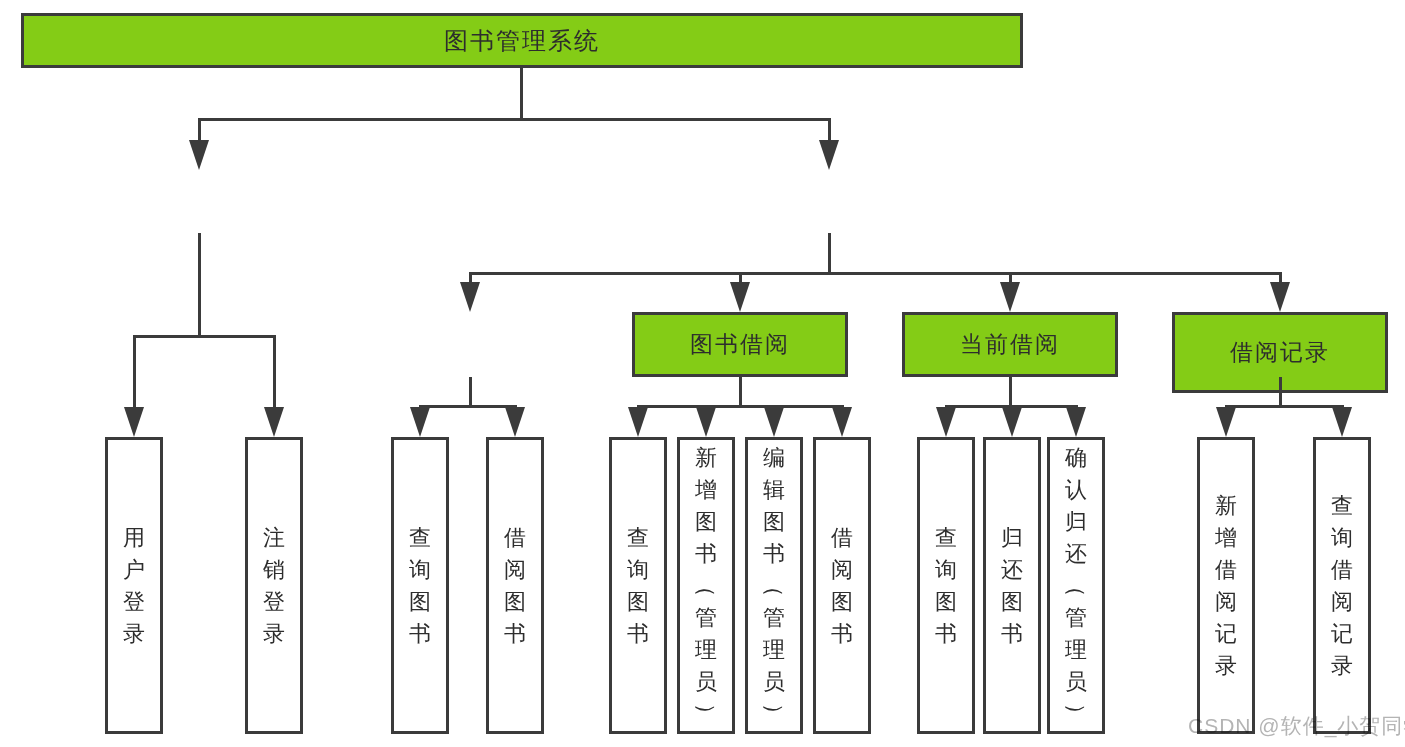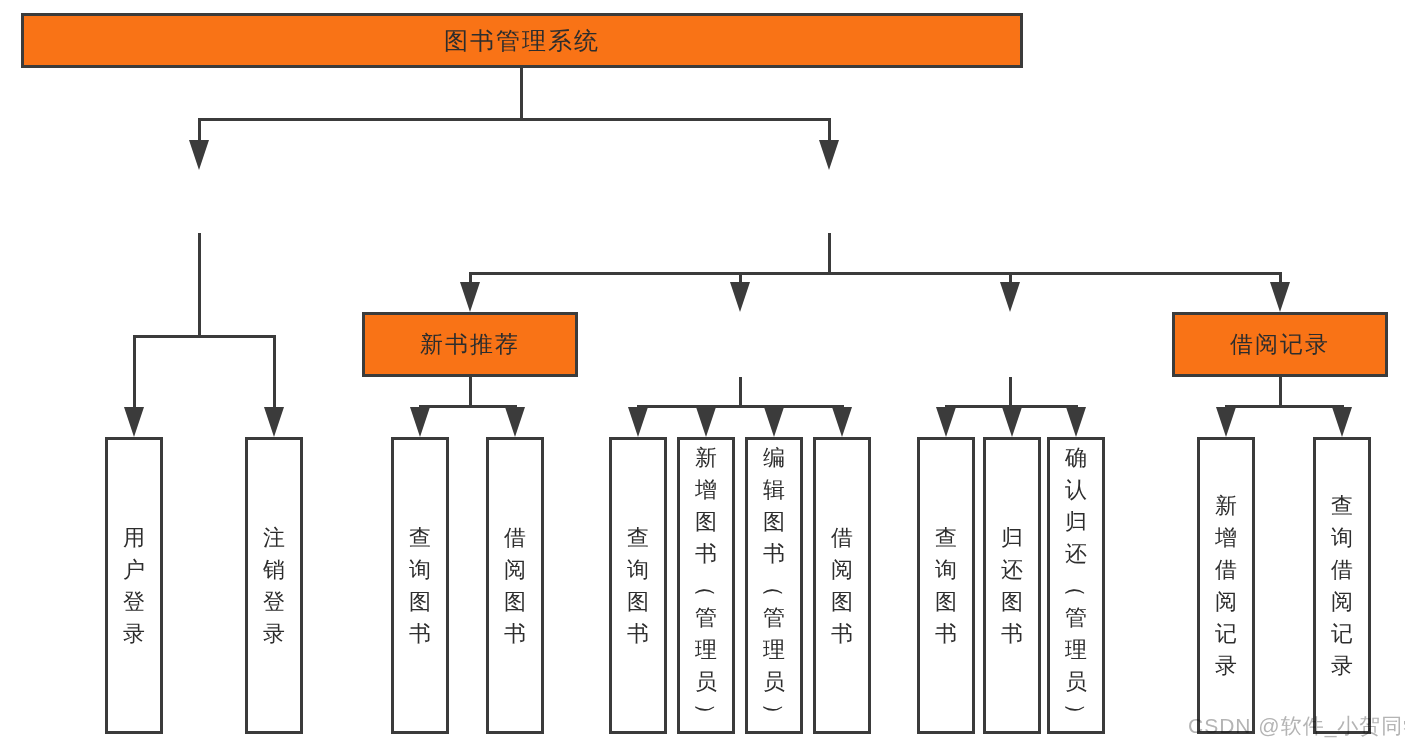--- a/index.html
+++ b/index.html
@@ -14,21 +14,21 @@
     position:relative;
     width:1405px;height:747px;
     background:var(--bg);
     overflow:hidden;
   }
   
   .hbox{
     position:absolute;
     box-sizing:border-box;
     border:3px solid var(--line);
-    background:#f97316;
+    background:#84cc16;
     display:flex;align-items:center;justify-content:center;
     color:var(--text);
     letter-spacing:2px;
     white-space:nowrap;
   }
   
   .vbox{
     position:absolute;
     top:437px;width:58px;height:297px;
     box-sizing:border-box;
@@ -62,22 +62,23 @@
   }
 </style>
 </head>
 <body>
 
 <div class="canvas">
 
   <div class="hbox" style="left:21px;top:13px;width:1002px;height:55px;font-size:24px">图书管理系统</div>
 
 
-  <div class="hbox" style="left:362px;top:312px;width:216px;height:65px;font-size:23px">新书推荐</div>
-  <div class="hbox" style="left:1172px;top:312px;width:216px;height:65px;font-size:23px">借阅记录</div>
+  <div class="hbox" style="left:632px;top:312px;width:216px;height:65px;font-size:23px">图书借阅</div>
+  <div class="hbox" style="left:902px;top:312px;width:216px;height:65px;font-size:23px">当前借阅</div>
+  <div class="hbox" style="left:1172px;top:312px;width:216px;height:81px;font-size:23px">借阅记录</div>
 
   <div class="vbox" style="left:105px">
       <span>用</span>
       <span>户</span>
       <span>登</span>
       <span>录</span>
     </div>
   <div class="vbox" style="left:245px">
       <span>注</span>
       <span>销</span>

